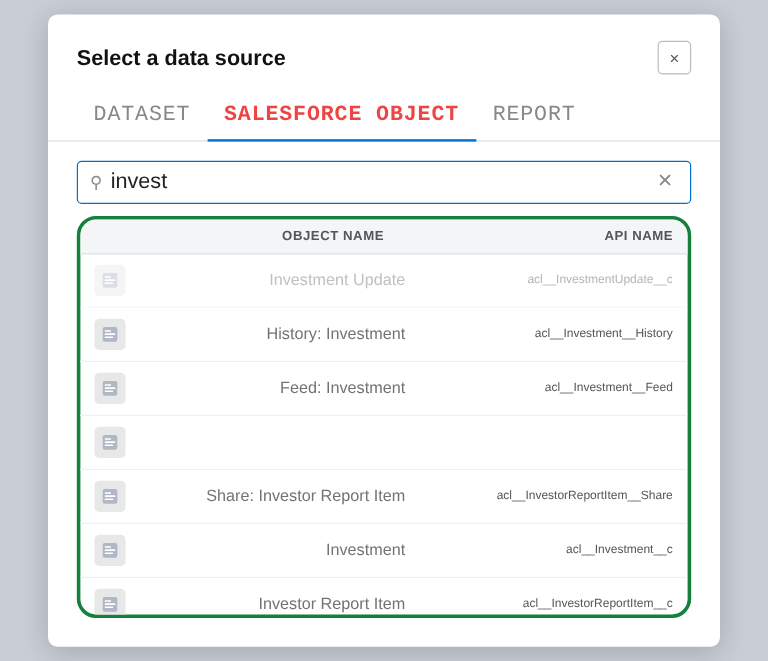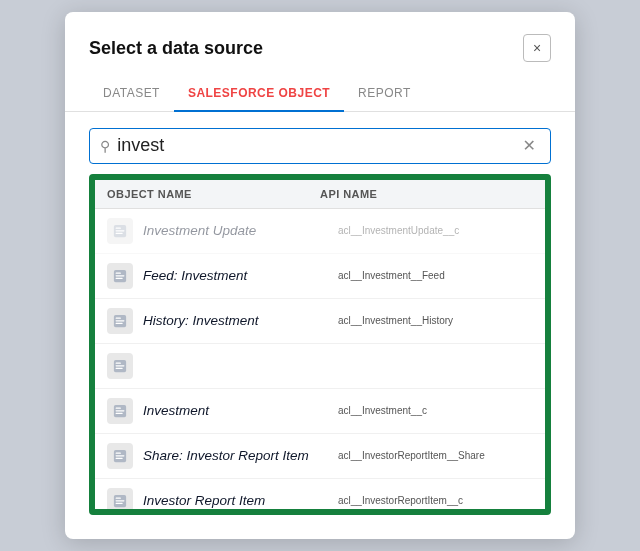--- a/index.html
+++ b/index.html
@@ -8,21 +8,21 @@
       height: 551px;
       background: #c8cdd6;
       display: flex;
       align-items: center;
       justify-content: center;
       font-family: -apple-system, BlinkMacSystemFont, 'Segoe UI', sans-serif;
     }
     .modal {
       background: #fff;
       border-radius: 8px;
-      width: 510px;
+      width: 560px;
       box-shadow: 0 4px 24px rgba(0,0,0,0.18);
       overflow: hidden;
       padding: 0;
     }
     .modal-header {
       display: flex;
       align-items: center;
       justify-content: space-between;
       padding: 22px 24px 0 24px;
     }
@@ -45,28 +45,29 @@
       font-size: 14px;
     }
     .tabs {
       display: flex;
       gap: 0;
       padding: 16px 24px 0 24px;
       border-bottom: 1.5px solid #e0e0e0;
     }
     .tab {
       padding: 8px 14px 10px 14px;
-      font-size: 12px;
+      font-size: 18px;
       font-weight: 500;
       color: #888;
       letter-spacing: 0.04em;
       cursor: pointer;
       text-transform: uppercase;
       border-bottom: 2.5px solid transparent;
       margin-bottom: -1.5px;
+      font-family: Liberation Mono, monospace;
     }
     .tab.active {
       color: #ef4444;
       border-bottom: 2.5px solid #0070d2;
       font-weight: 700;
     }
     .search-row {
       padding: 16px 24px 10px 24px;
     }
     .search-box {
@@ -93,23 +94,24 @@
     }
     .clear-btn {
       color: #888;
       cursor: pointer;
       font-size: 16px;
       line-height: 1;
       padding: 2px 4px;
     }
     .table-container {
       margin: 0 24px 24px 24px;
-      border: 6px solid #15803d;
-      border-radius: 4px;
+      border: 3px solid #15803d;
+      border-radius: 16px;
       overflow: hidden;
+      text-align: right;
     }
     .table-header {
       display: flex;
       background: #f3f5f7;
       border-bottom: 1px solid #e0e0e0;
       padding: 8px 12px;
     }
     .col-object { flex: 1; }
     .col-api { flex: 1; }
     .col-label {
@@ -142,22 +144,21 @@
       justify-content: center;
       margin-right: 10px;
       flex-shrink: 0;
       font-size: 11px;
       color: #666;
       font-weight: bold;
     }
     .row-object-name {
       flex: 1;
       font-size: 13.5px;
-      color: #0f172a;
-      font-style: italic;
+      color: #737373;
     }
     .row-api-name {
       flex: 1;
       font-size: 10px;
       color: #555;
     }
     .row-icon svg {
       width: 14px;
       height: 14px;
     }
@@ -213,44 +214,56 @@
   </div>
         <div class="table-row">
     <div class="row-icon">
       <svg viewBox="0 0 16 16" fill="none" xmlns="http://www.w3.org/2000/svg">
         <rect x="1" y="1" width="14" height="14" rx="2" fill="#b0b8c5"></rect>
         <rect x="3" y="4" width="6" height="1.5" rx="0.5" fill="#fff"></rect>
         <rect x="3" y="7" width="10" height="1.5" rx="0.5" fill="#fff"></rect>
         <rect x="3" y="10" width="8" height="1.5" rx="0.5" fill="#fff"></rect>
       </svg>
     </div>
+    <div class="row-object-name col-object">History: Investment</div>
+    <div class="row-api-name col-api">acl__Investment__History</div>
+  </div>
+        <div class="table-row">
+    <div class="row-icon">
+      <svg viewBox="0 0 16 16" fill="none" xmlns="http://www.w3.org/2000/svg">
+        <rect x="1" y="1" width="14" height="14" rx="2" fill="#b0b8c5"></rect>
+        <rect x="3" y="4" width="6" height="1.5" rx="0.5" fill="#fff"></rect>
+        <rect x="3" y="7" width="10" height="1.5" rx="0.5" fill="#fff"></rect>
+        <rect x="3" y="10" width="8" height="1.5" rx="0.5" fill="#fff"></rect>
+      </svg>
+    </div>
     <div class="row-object-name col-object">Feed: Investment</div>
     <div class="row-api-name col-api">acl__Investment__Feed</div>
   </div>
         <div class="table-row">
     <div class="row-icon">
       <svg viewBox="0 0 16 16" fill="none" xmlns="http://www.w3.org/2000/svg">
         <rect x="1" y="1" width="14" height="14" rx="2" fill="#b0b8c5"></rect>
         <rect x="3" y="4" width="6" height="1.5" rx="0.5" fill="#fff"></rect>
         <rect x="3" y="7" width="10" height="1.5" rx="0.5" fill="#fff"></rect>
         <rect x="3" y="10" width="8" height="1.5" rx="0.5" fill="#fff"></rect>
       </svg>
     </div>
-    <div class="row-object-name col-object">History: Investment</div>
-    <div class="row-api-name col-api">acl__Investment__History</div>
-  </div>
-        <div class="table-row">
-    <div class="row-icon">
-      <svg viewBox="0 0 16 16" fill="none" xmlns="http://www.w3.org/2000/svg">
-        <rect x="1" y="1" width="14" height="14" rx="2" fill="#b0b8c5"></rect>
-        <rect x="3" y="4" width="6" height="1.5" rx="0.5" fill="#fff"></rect>
-        <rect x="3" y="7" width="10" height="1.5" rx="0.5" fill="#fff"></rect>
-        <rect x="3" y="10" width="8" height="1.5" rx="0.5" fill="#fff"></rect>
-      </svg>
-    </div>
+  </div>
+        <div class="table-row">
+    <div class="row-icon">
+      <svg viewBox="0 0 16 16" fill="none" xmlns="http://www.w3.org/2000/svg">
+        <rect x="1" y="1" width="14" height="14" rx="2" fill="#b0b8c5"></rect>
+        <rect x="3" y="4" width="6" height="1.5" rx="0.5" fill="#fff"></rect>
+        <rect x="3" y="7" width="10" height="1.5" rx="0.5" fill="#fff"></rect>
+        <rect x="3" y="10" width="8" height="1.5" rx="0.5" fill="#fff"></rect>
+      </svg>
+    </div>
+    <div class="row-object-name col-object">Share: Investor Report Item</div>
+    <div class="row-api-name col-api">acl__InvestorReportItem__Share</div>
   </div>
         <div class="table-row">
     <div class="row-icon">
       <svg viewBox="0 0 16 16" fill="none" xmlns="http://www.w3.org/2000/svg">
         <rect x="1" y="1" width="14" height="14" rx="2" fill="#b0b8c5"></rect>
         <rect x="3" y="4" width="6" height="1.5" rx="0.5" fill="#fff"></rect>
         <rect x="3" y="7" width="10" height="1.5" rx="0.5" fill="#fff"></rect>
         <rect x="3" y="10" width="8" height="1.5" rx="0.5" fill="#fff"></rect>
       </svg>
     </div>
@@ -259,30 +272,18 @@
   </div>
         <div class="table-row">
     <div class="row-icon">
       <svg viewBox="0 0 16 16" fill="none" xmlns="http://www.w3.org/2000/svg">
         <rect x="1" y="1" width="14" height="14" rx="2" fill="#b0b8c5"></rect>
         <rect x="3" y="4" width="6" height="1.5" rx="0.5" fill="#fff"></rect>
         <rect x="3" y="7" width="10" height="1.5" rx="0.5" fill="#fff"></rect>
         <rect x="3" y="10" width="8" height="1.5" rx="0.5" fill="#fff"></rect>
       </svg>
     </div>
-    <div class="row-object-name col-object">Share: Investor Report Item</div>
-    <div class="row-api-name col-api">acl__InvestorReportItem__Share</div>
-  </div>
-        <div class="table-row">
-    <div class="row-icon">
-      <svg viewBox="0 0 16 16" fill="none" xmlns="http://www.w3.org/2000/svg">
-        <rect x="1" y="1" width="14" height="14" rx="2" fill="#b0b8c5"></rect>
-        <rect x="3" y="4" width="6" height="1.5" rx="0.5" fill="#fff"></rect>
-        <rect x="3" y="7" width="10" height="1.5" rx="0.5" fill="#fff"></rect>
-        <rect x="3" y="10" width="8" height="1.5" rx="0.5" fill="#fff"></rect>
-      </svg>
-    </div>
     <div class="row-object-name col-object">Investor Report Item</div>
     <div class="row-api-name col-api">acl__InvestorReportItem__c</div>
   </div>
       </div>
   </div>
 </div>
 
 </body></html>

